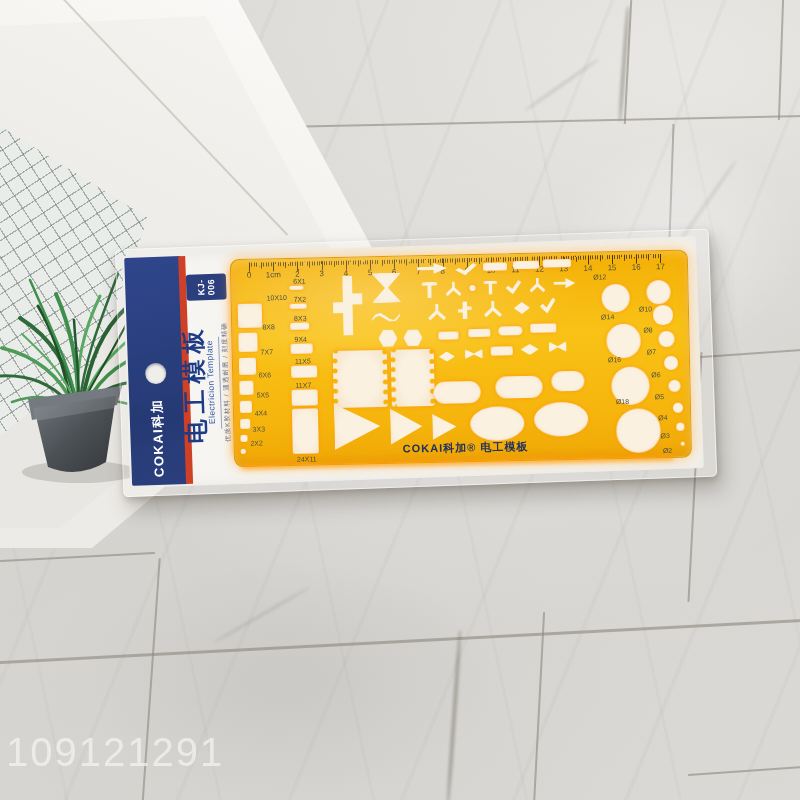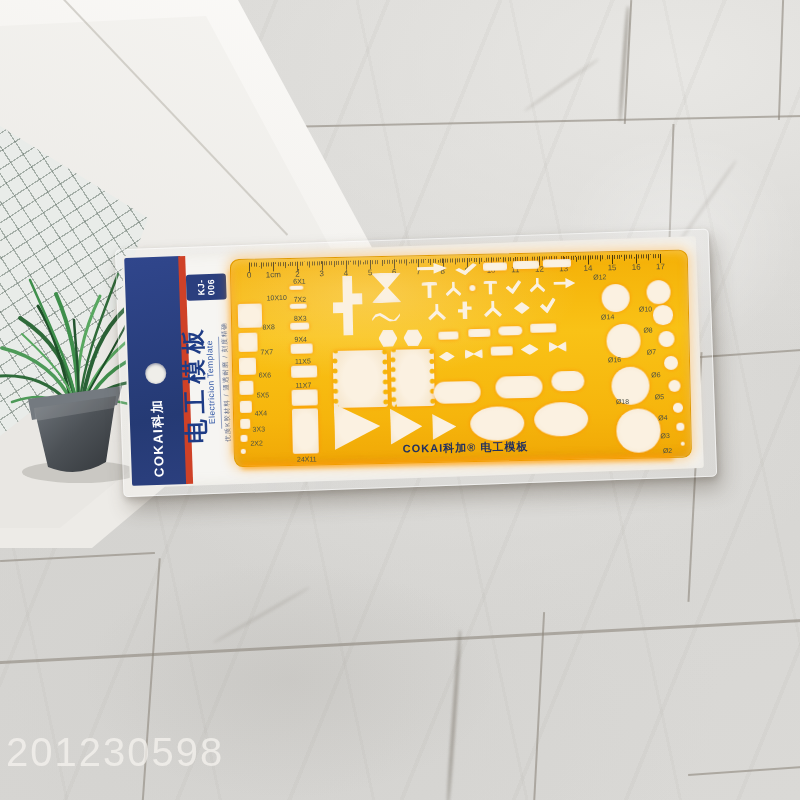--- a/index.html
+++ b/index.html
@@ -299,13 +299,13 @@
         <div class="cut s-capsule" style="left: 318px; top: 118px; width: 33px; height: 20px;"></div>
         <div class="cut s-oval" style="left: 236px; top: 152px; width: 54px; height: 34px;"></div>
         <div class="cut s-oval" style="left: 300px; top: 149px; width: 54px; height: 34px;"></div>
         <div class="cut s-tri" style="left: 100px; top: 146px; width: 46px; height: 46px;"></div>
         <div class="cut s-tri" style="left: 156px; top: 152px; width: 32px; height: 36px;"></div>
         <div class="cut s-tri" style="left: 198px; top: 158px; width: 24px; height: 26px;"></div>
       </div>
   </div>
 </div>
 
-<div class="watermark">201230598</div>
+<div class="watermark">109121291</div>
 
 </body></html>

